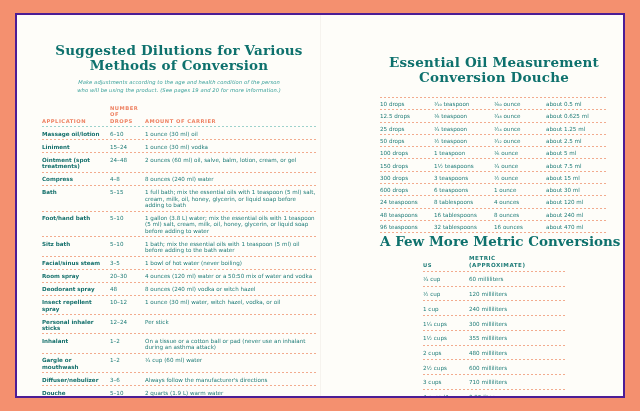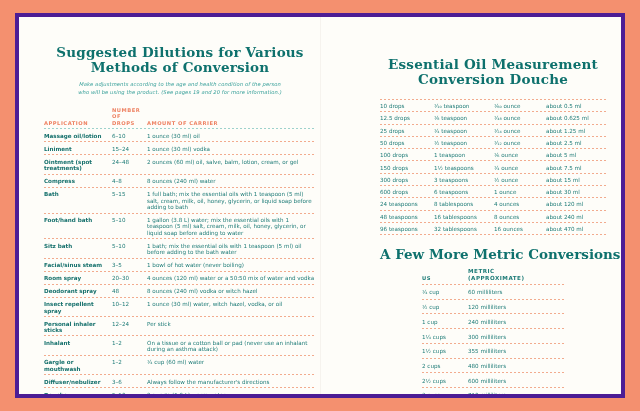--- a/index.html
+++ b/index.html
@@ -1,19 +1,19 @@
 <!DOCTYPE html>
 <html><head>
 <meta charset="utf-8">
 <style>
   html,body{margin:0;padding:0;width:640px;height:411px;overflow:hidden;}
   body{background:#f4906f;font-family:"DejaVu Sans",sans-serif;}
   .frame{position:absolute;inset:0;background:#f4906f;}
   .spread{position:absolute;left:15px;top:13px;right:15px;bottom:13px;
-          background:#fefdf9;border:4px solid #4c1d95;display:flex;justify-content:center;}
+          background:#fefdf9;border:2px solid #4c1d95;display:flex;justify-content:center;}
   .spread::after{content:"";position:absolute;left:50%;top:0;bottom:0;width:1px;
           background:rgba(120,90,70,.06);}
   .page{width:50%;box-sizing:border-box;position:relative;overflow:hidden;}
   .serif{font-family:"DejaVu Serif",serif;font-weight:700;color:#0e716d;}
 
   
   .zig{height:2.4px;background-image:
         linear-gradient(135deg,currentColor 25%,transparent 25%),
         linear-gradient(225deg,currentColor 25%,transparent 25%);
        background-size:4px 2.4px;background-position:0 0,2px 0;background-repeat:repeat-x;}
@@ -35,21 +35,21 @@
   .cdrops,.ccarrier{font-size:5.6px;line-height:6.3px;color:#1d7b77;}
 
   
   .page-right{padding:40px 15px 0 60px;}
   .rtitle{text-align:center;font-size:13.5px;line-height:15px;letter-spacing:.2px;white-space:nowrap;}
   .ctable{margin-top:12px;}
   .crow{display:grid;grid-template-columns:50px 56px 48px 1fr;column-gap:4px;padding-top:1.8px;}
   .crow .zig{grid-column:1/-1;margin-top:1.8px;}
   .crow div{font-size:5.6px;line-height:6.3px;color:#1d7b77;}
   .crow .zig{font-size:0;}
-  .rtitle2{text-align:center;font-size:13.5px;line-height:15px;margin-top:11px;white-space:nowrap;}
+  .rtitle2{text-align:center;font-size:13.5px;line-height:15px;white-space:nowrap;}
   .mtable{width:142px;margin:6px auto 0;}
   .mrow{display:grid;grid-template-columns:40px 1fr;column-gap:6px;padding-top:3px;}
   .mrow .zig{grid-column:1/-1;margin-top:3px;}
   .mrow div{font-size:5.6px;line-height:6.3px;color:#1d7b77;}
   .mhead{align-items:end;padding-top:0;}
   .mhead .hcell{font-size:5.2px;line-height:6.4px;}
 </style>
 </head>
 <body>
 

